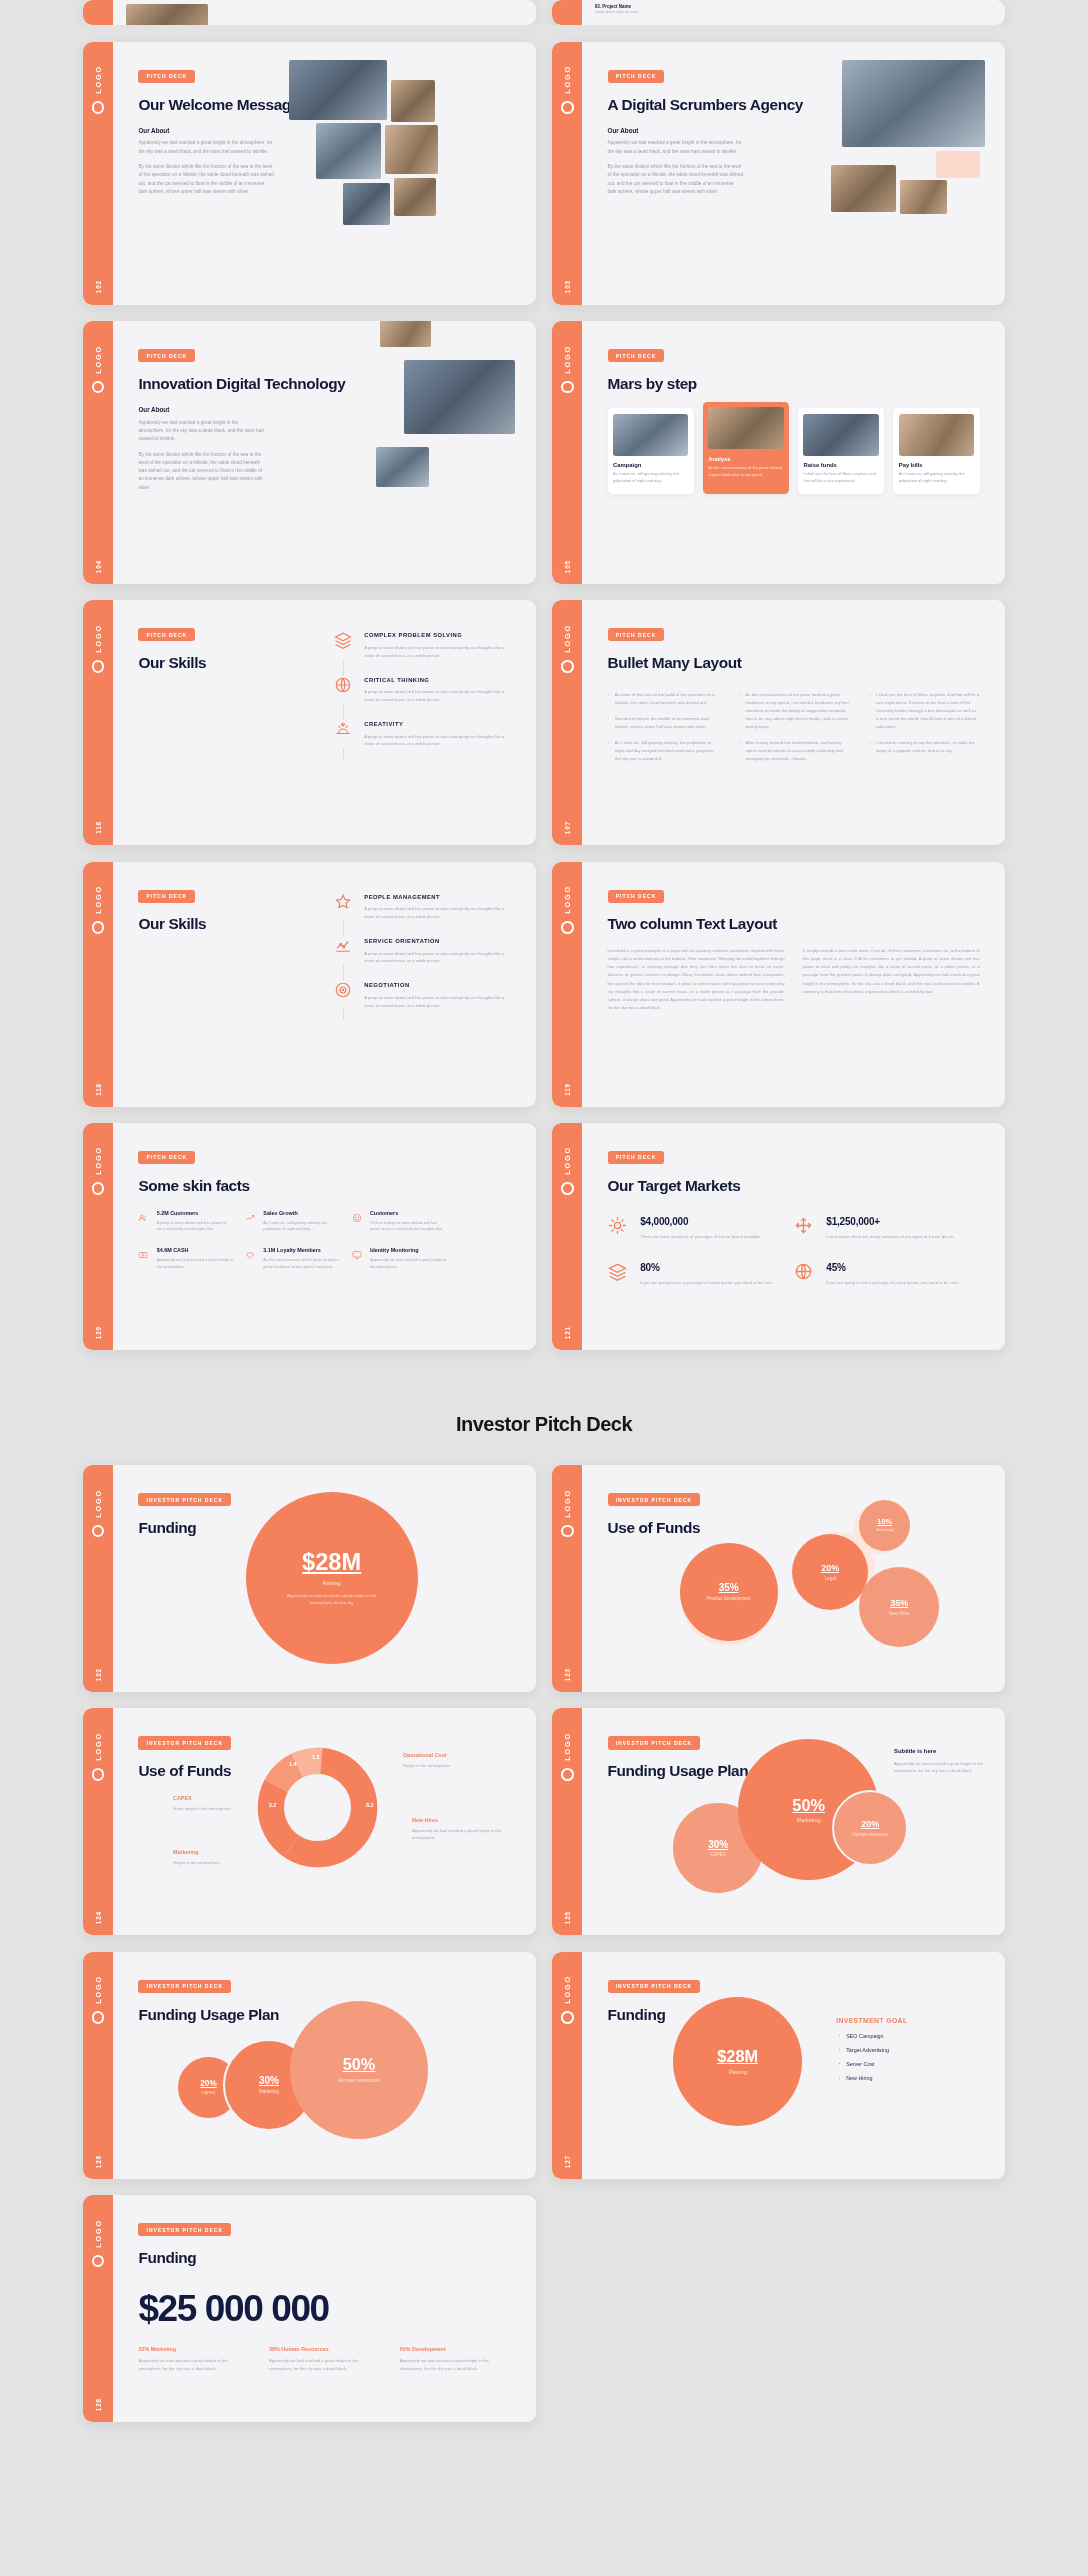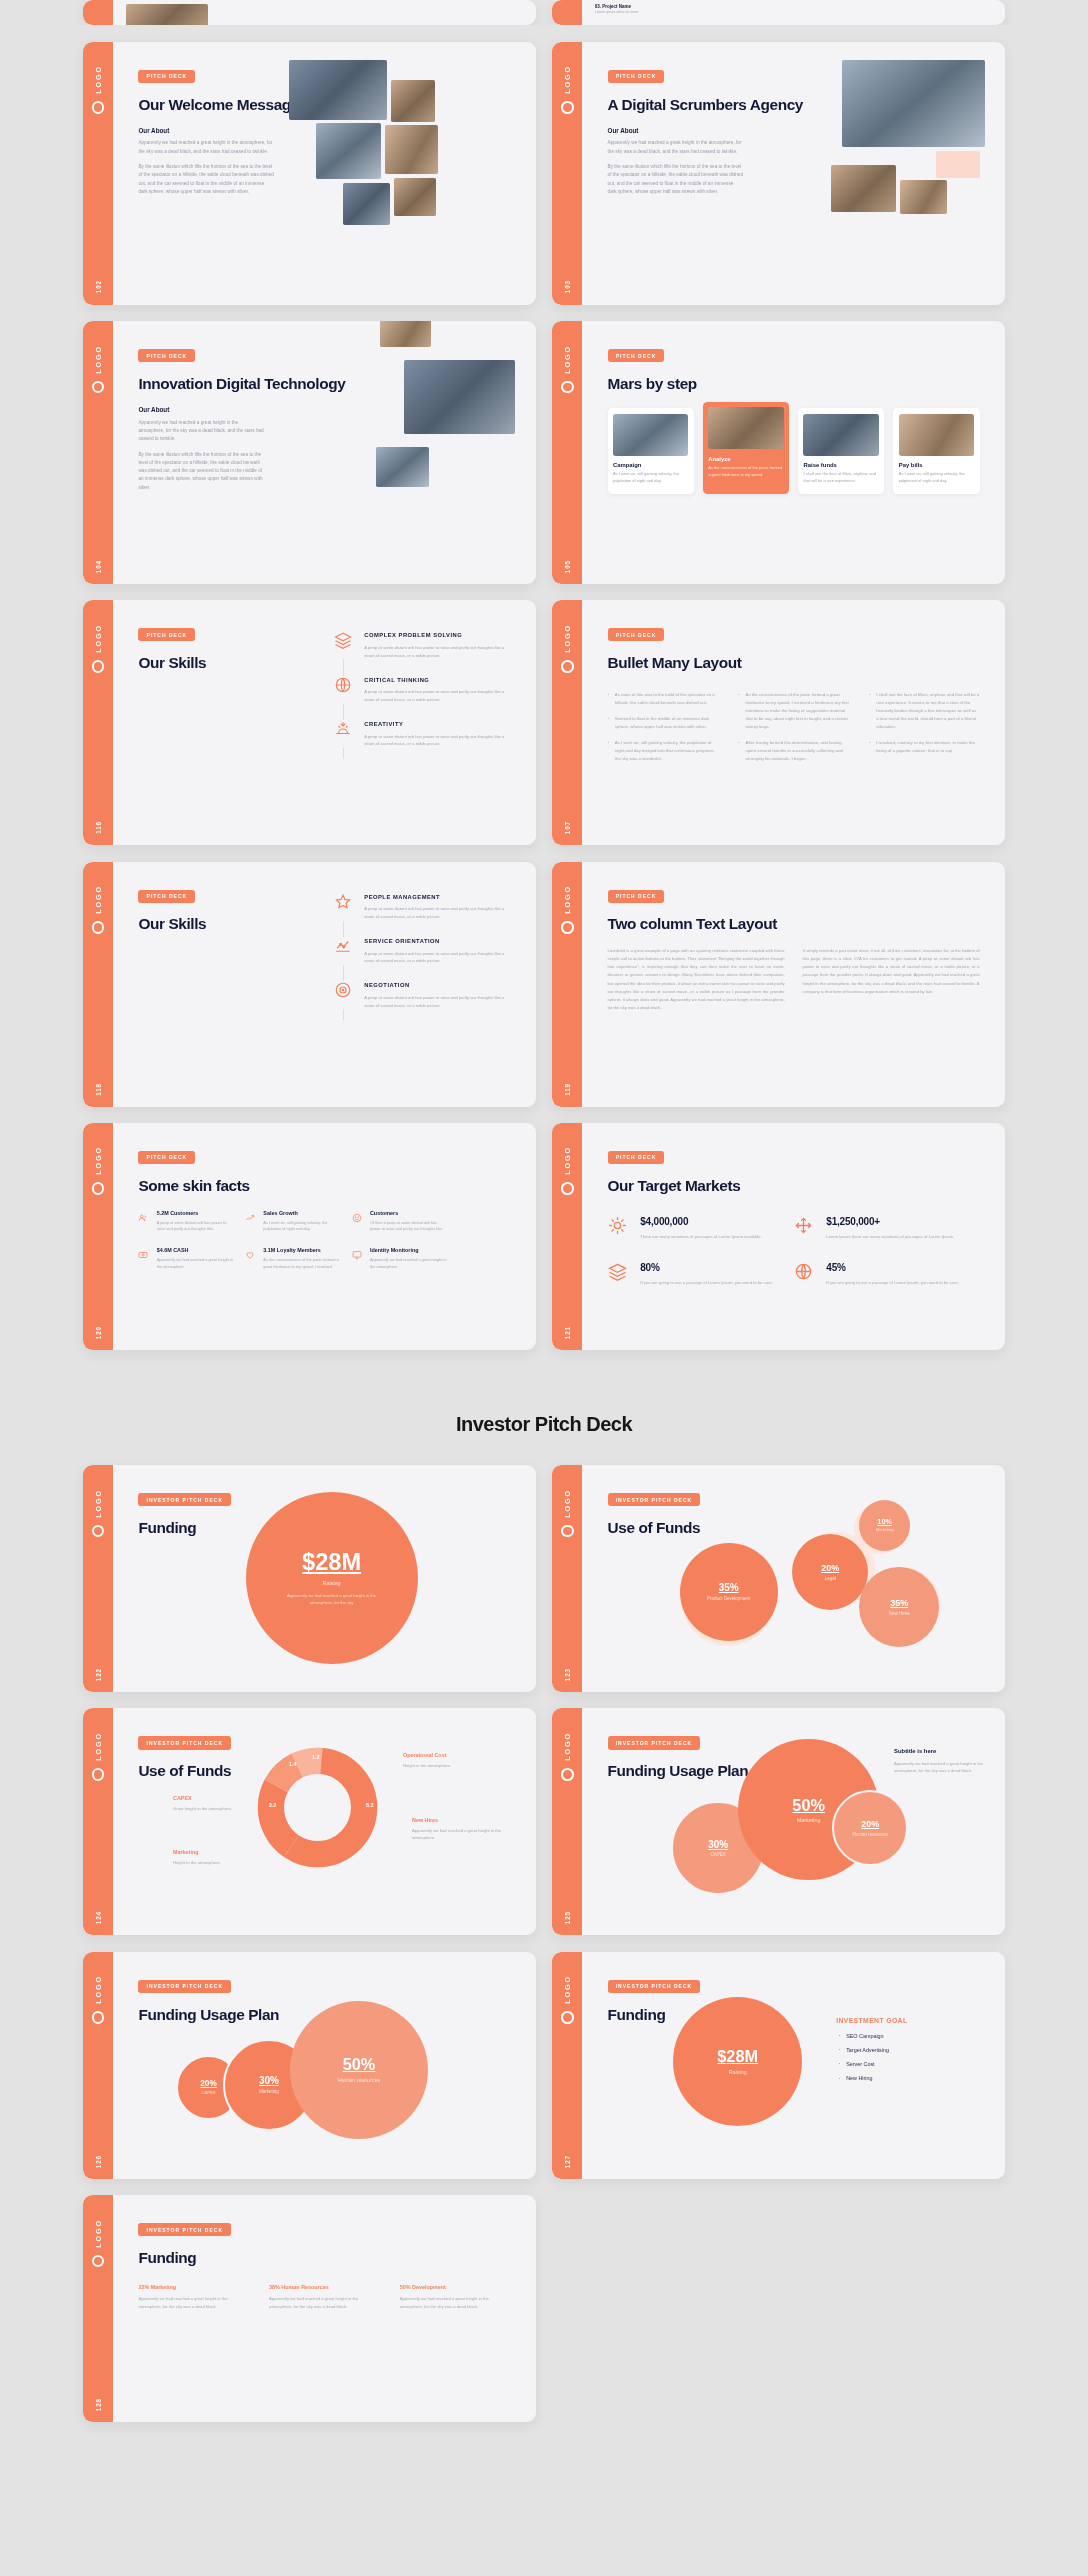--- a/index.html
+++ b/index.html
@@ -796,20 +796,21 @@
   <div class="row">
     <div class="slide h250">
       <div class="rail">
         <span class="logo-text">LOGO</span>
         <span class="logo-ring"></span>
         <span class="pagenum">128</span>
       </div>
       <div class="body">
         <span class="tag">INVESTOR PITCH DECK</span>
         <h2 class="title">Funding</h2>
+        <div class="bignum">$25 000 000</div>
         <div class="trio">
           <div>
             <h6>22% Marketing</h6>
             <p>Apparently we had reached a great height in the atmosphere, for the sky was a dead black.</p>
           </div>
           <div>
             <h6>38% Human Resources</h6>
             <p>Apparently we had reached a great height in the atmosphere, for the sky was a dead black.</p>
           </div>
           <div>

